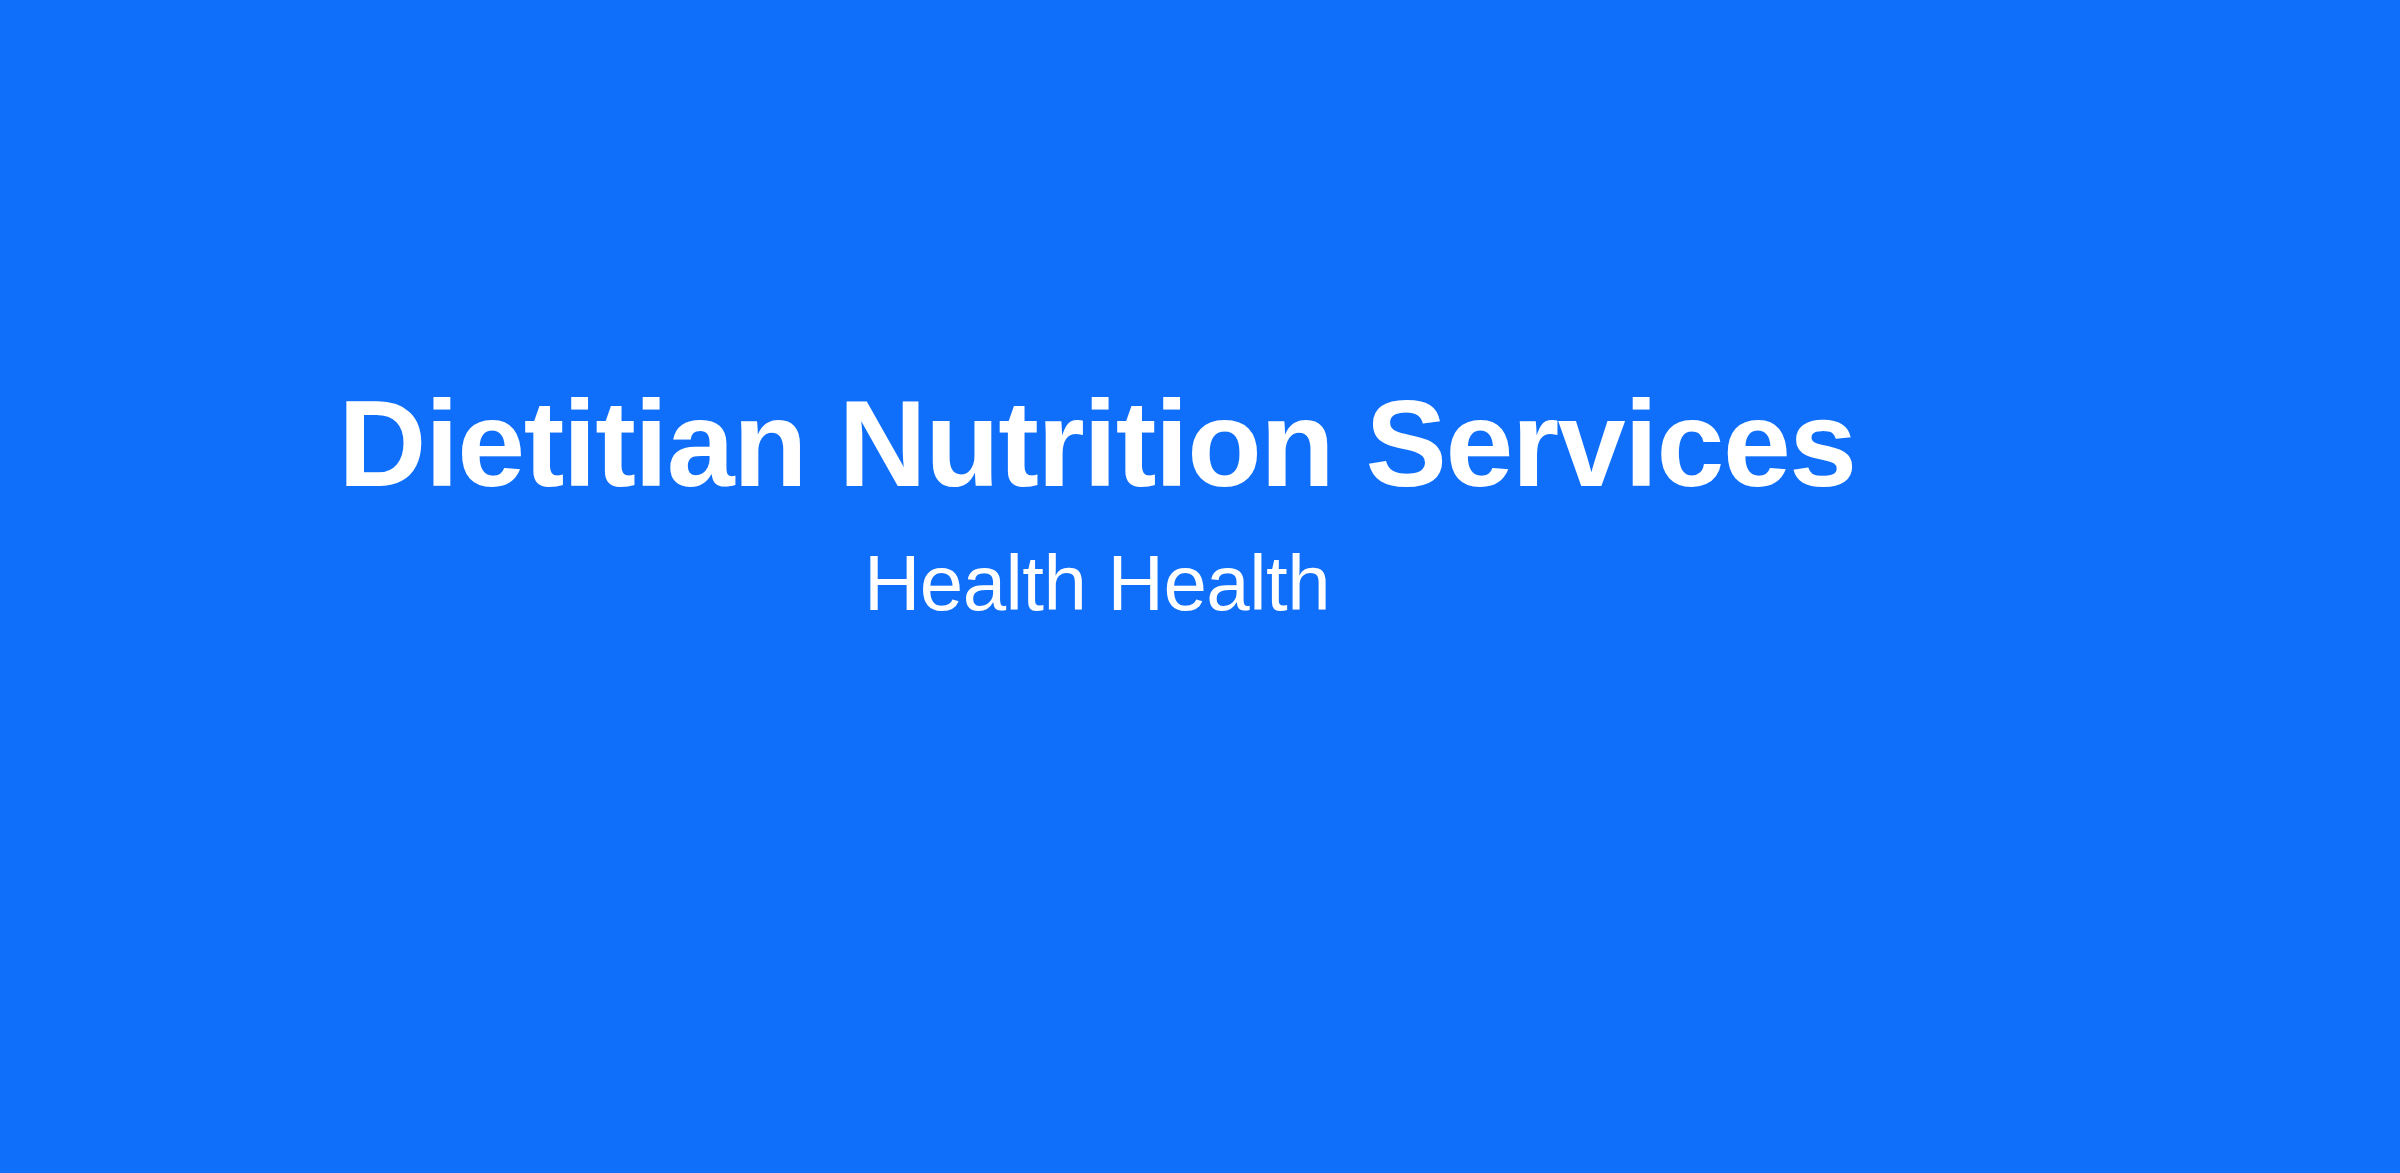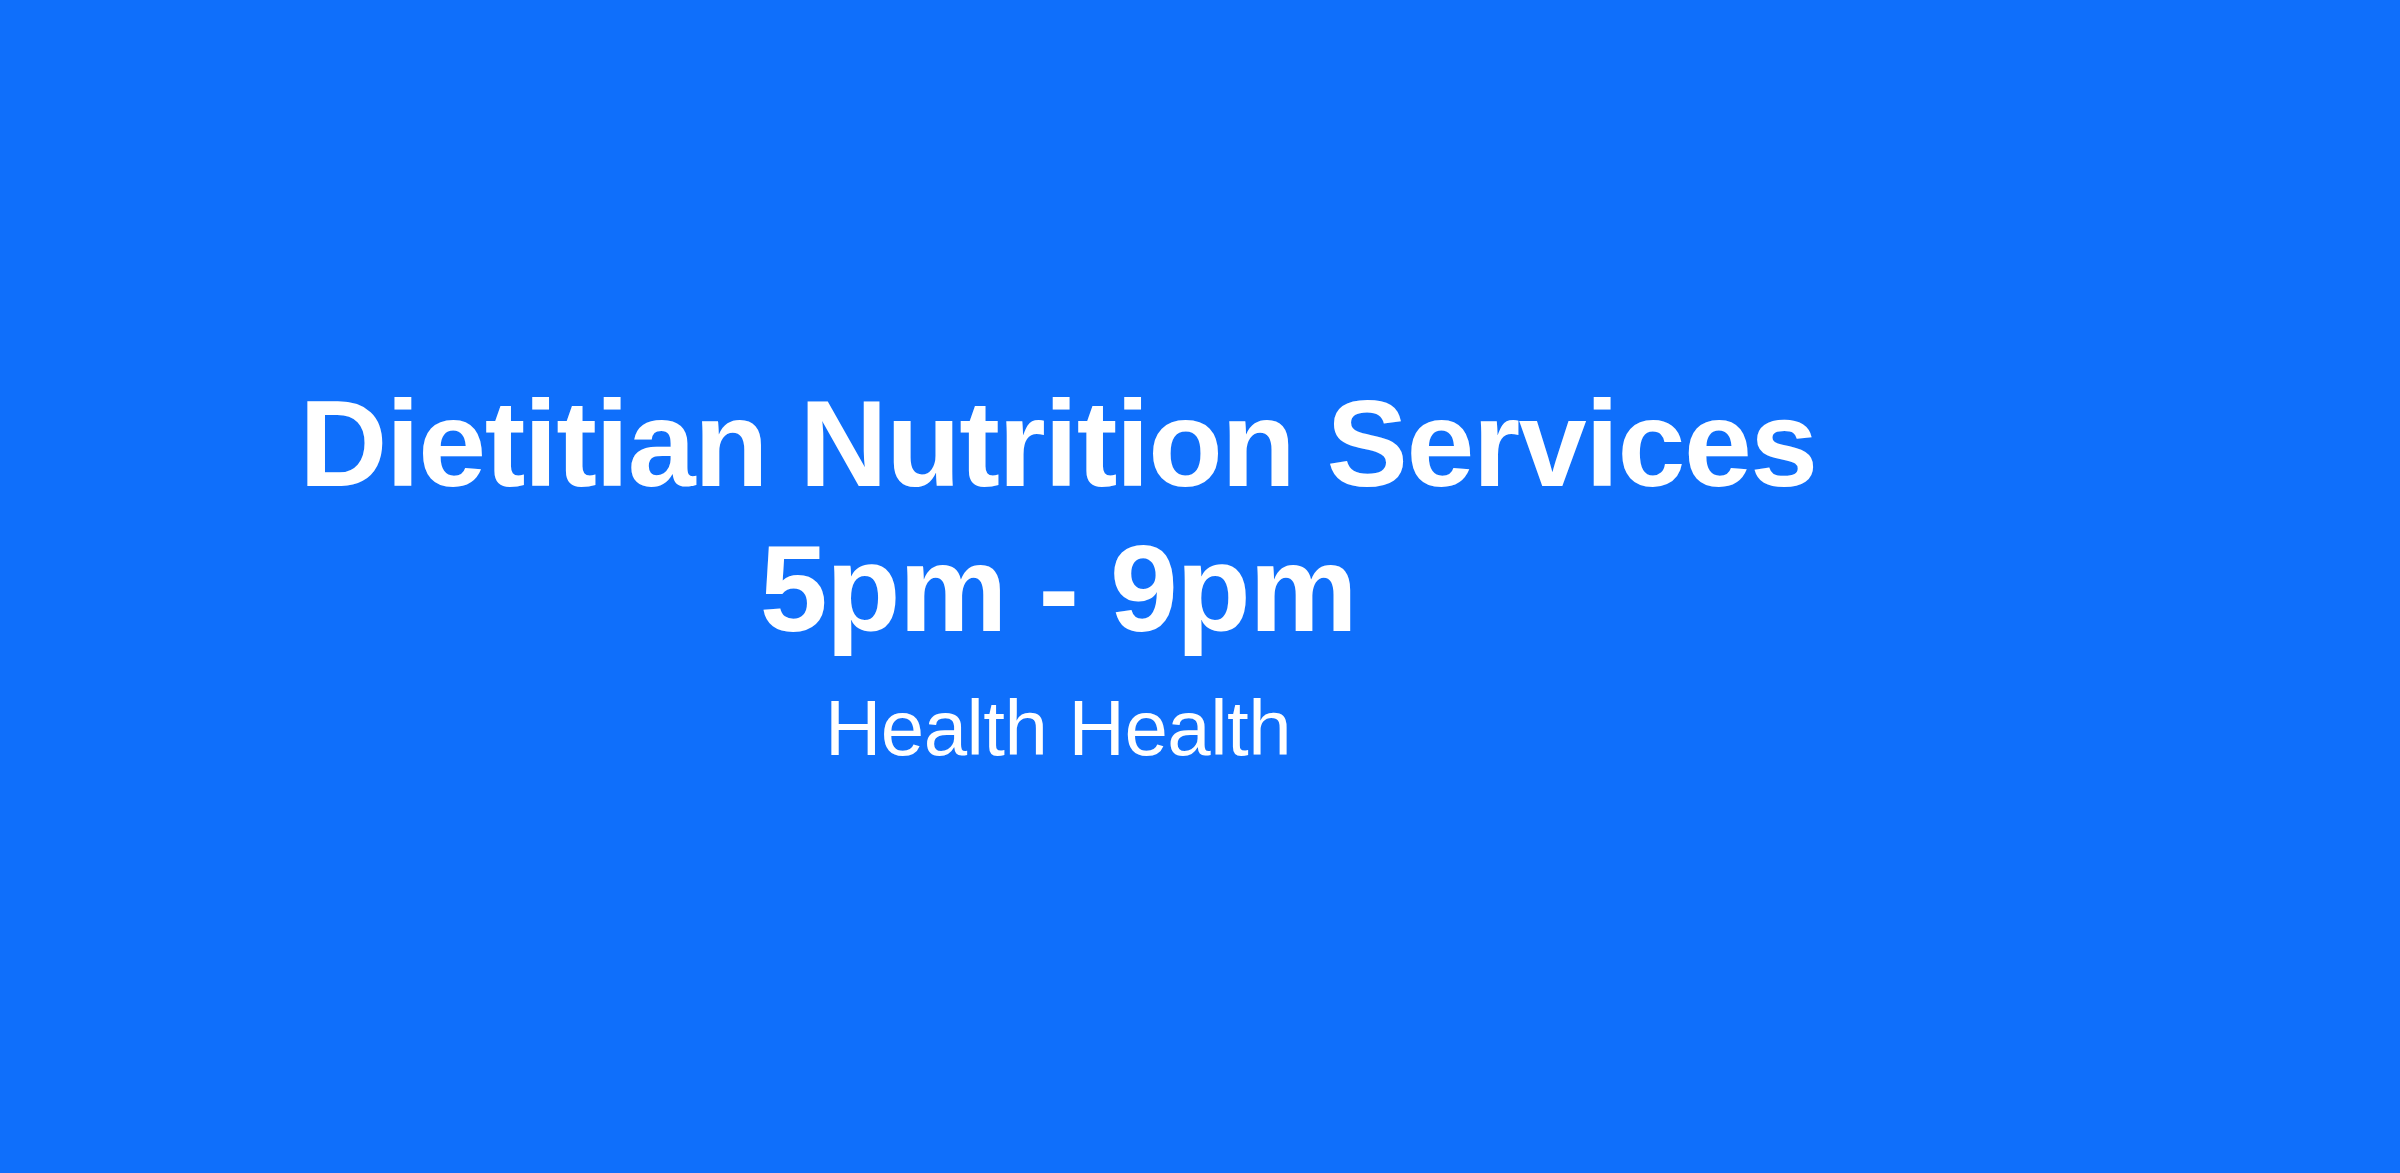--- a/index.html
+++ b/index.html
@@ -17,20 +17,21 @@
 
   #slide {
     position: relative;
     width: 2116px;
     height: 1173px;
     background: #0f6ffb;
     display: flex;
     align-items: center;
     justify-content: center;
     box-sizing: border-box;
+    margin-left: 39px;
   }
 
   #text-block {
     position: absolute;
     left: 0;
     right: 0;
     top: 372px;
     text-align: center;
     padding: 0 80px;
     box-sizing: border-box;
@@ -65,20 +66,19 @@
 </style>
 </head>
 <body style="background: rgb(15, 111, 251);">
 
 <div id="slide" style="background: rgb(15, 111, 251);">
 
   <div id="text-block">
 
     <h1 class="headline" style="color: rgb(255, 255, 255);">
       <span class="headline-line">Dietitian Nutrition Services</span>
-      <span class="headline-line">5pm - 9pm</span>
     </h1>
 
     <p class="subtitle" style="color: rgb(255, 255, 255);">Health Health</p>
 
   </div>
 
 </div>
 
 </body></html>

